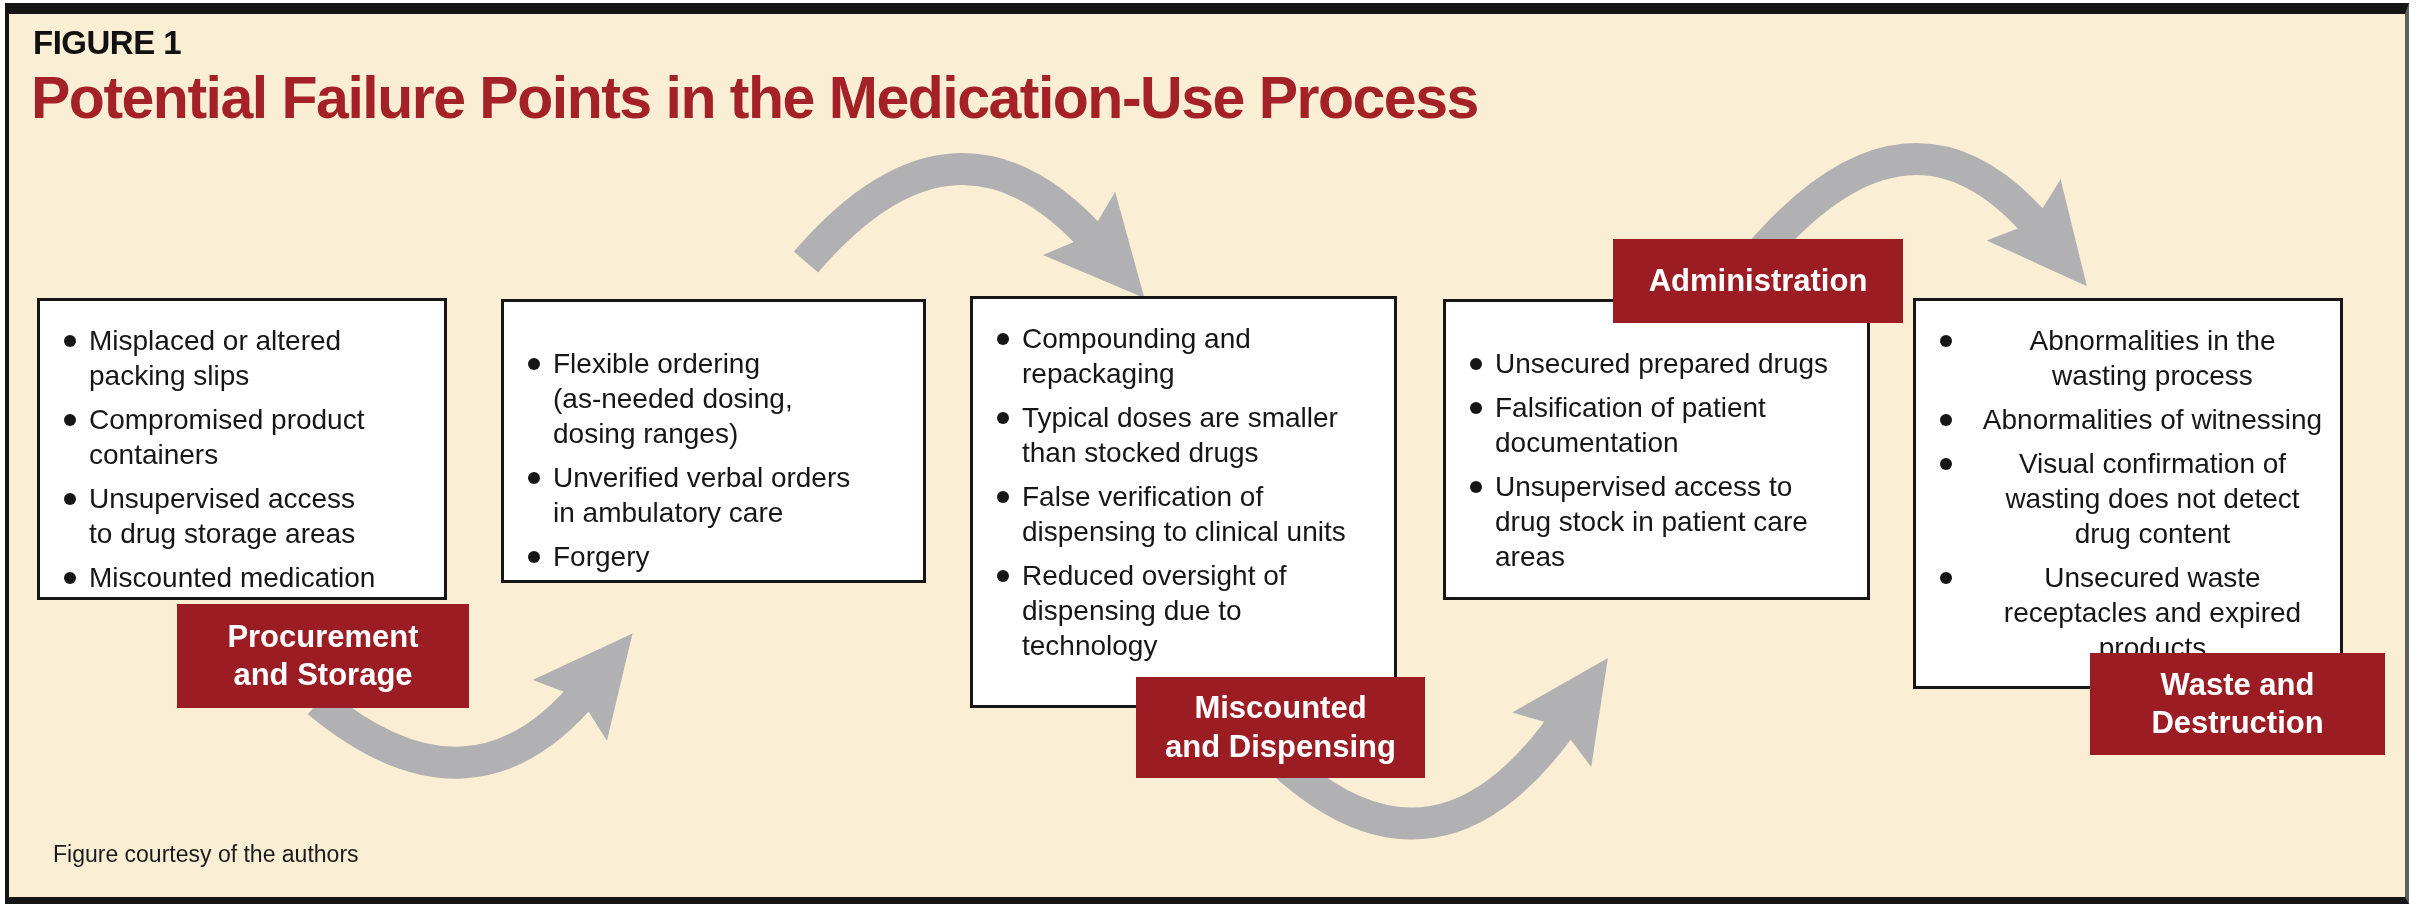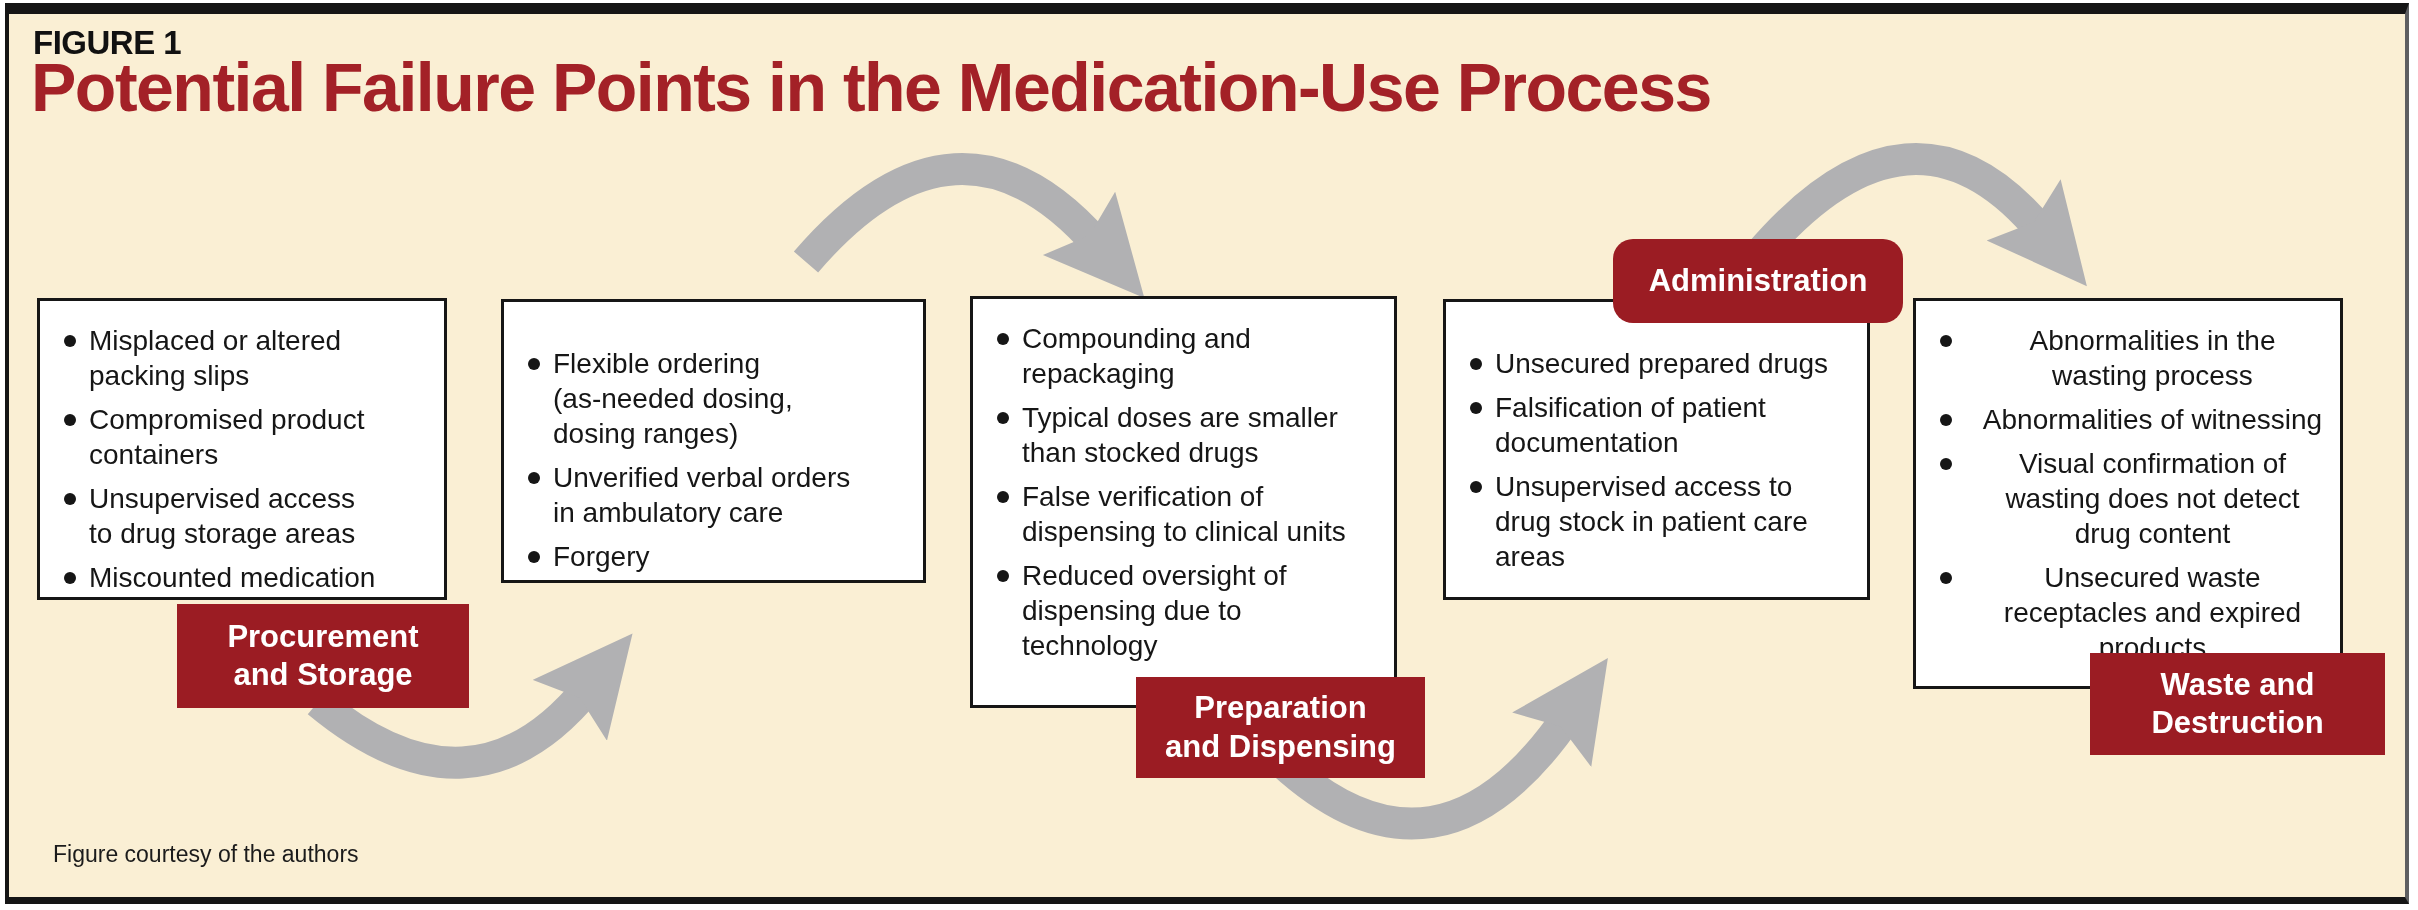--- a/index.html
+++ b/index.html
@@ -27,22 +27,22 @@
     position: absolute;
     left: 33px; top: 24px;
     font-size: 33px;
     font-weight: bold;
     letter-spacing: -0.5px;
     color: #111111;
     z-index: 2;
   }
   .title {
     position: absolute;
-    left: 31px; top: 48px;
-    font-size: 68px;
+    left: 31px; top: 64px;
+    font-size: 59px;
     font-weight: bold;
     letter-spacing: -1.5px;
     z-index: 2;
   }
   .arrows {
     position: absolute;
     left: 0; top: 0;
     z-index: 1;
   }
   .stage-box {
@@ -136,25 +136,25 @@
 
   <div class="stage-box pad-a" style="left:970px; top:296px; width:427px; height:412px;">
     <ul class="bullets"><li>Compounding and
 repackaging</li><li>Typical doses are smaller
 than stocked drugs</li><li>False verification of
 dispensing to clinical units</li><li>Reduced oversight of
 dispensing due to
 technology</li></ul>
   </div>
   <div class="stage-label" style="left: 1136px; top: 677px; width: 289px; height: 101px; background: rgb(155, 28, 35);">
-      <div>Preparation</div>
+      <div>Miscounted</div>
       <div>and Dispensing</div>
     </div>
 
-  <div class="stage-label" style="left: 1613px; top: 239px; width: 290px; height: 84px; background: rgb(155, 28, 35); border-radius: 20px;">
+  <div class="stage-label" style="left: 1613px; top: 239px; width: 290px; height: 84px; background: rgb(155, 28, 35);">
       <div>Administration</div>
     </div>
   <div class="stage-box pad-b" style="left:1443px; top:299px; width:427px; height:301px;">
     <ul class="bullets"><li>Unsecured prepared drugs</li><li>Falsification of patient
 documentation</li><li>Unsupervised access to
 drug stock in patient care
 areas</li></ul>
   </div>
 
   <div class="stage-box pad-a" style="left:1913px; top:298px; width:430px; height:391px;text-align:center;">

